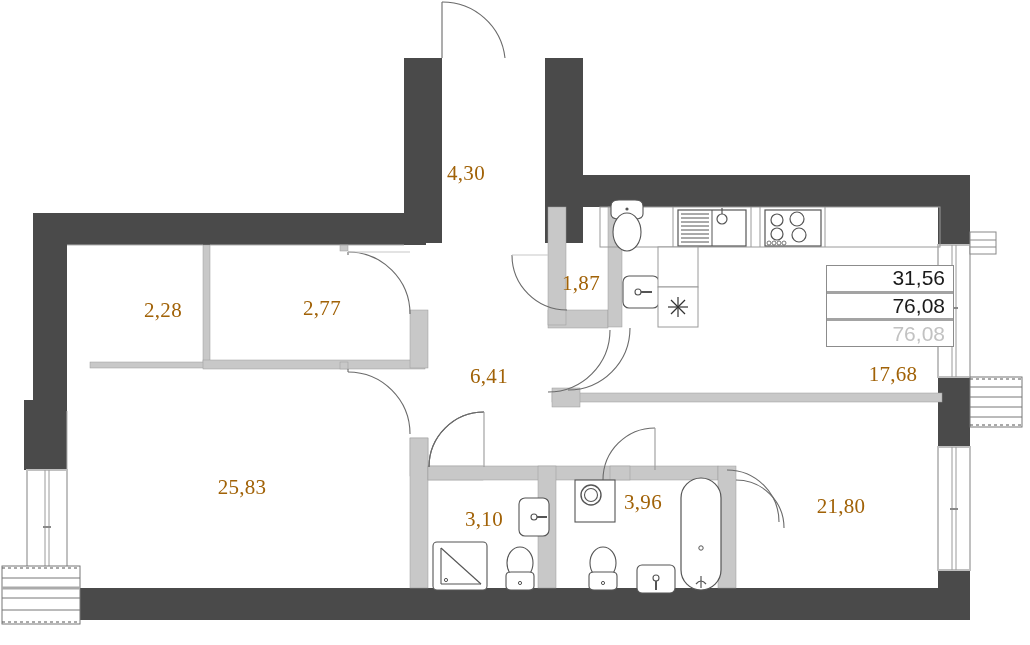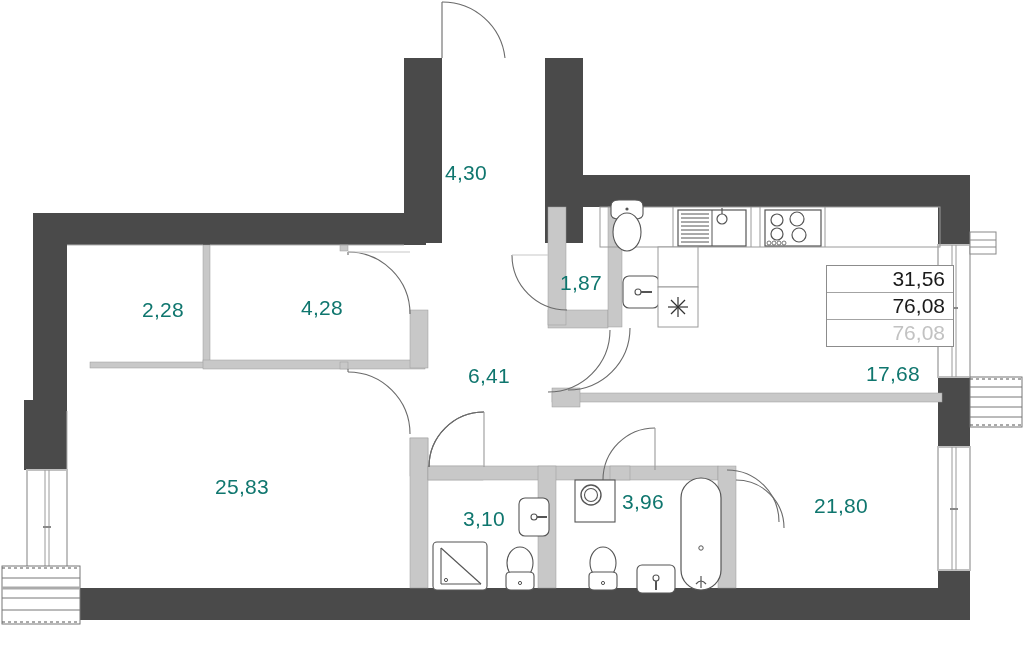--- a/index.html
+++ b/index.html
@@ -1,23 +1,23 @@
 <!DOCTYPE html>
 <html><head>
 <meta charset="utf-8">
 <style>
   html,body{margin:0;padding:0;background:#ffffff;}
   body{font-family:"Liberation Sans", sans-serif;}
   #plan{position:relative;width:1030px;height:645px;background:#ffffff;overflow:hidden;}
   svg{display:block;}
   .area-label{
     position:absolute;
-    font-family:Liberation Sans, sans-serif;
+    font-family:Liberation Serif, serif;
     font-size:21px;
-    color:#0f766e;
+    color:#a16207;
     white-space:nowrap;
     letter-spacing:0.3px;
   }
   .info-box{
     position:absolute;
     border:1px solid #8c8c8c;
     background:#ffffff;
     box-sizing:border-box;
     display:flex;
     flex-direction:row;
@@ -31,21 +31,21 @@
     box-sizing:border-box;
   }
   .info-rows{flex:1;display:flex;flex-direction:column;}
   .info-row{
     flex:1;
     display:flex;align-items:center;justify-content:flex-end;
     padding-right:8px;
     font-size:21px;
     color:#1a1a1a;
     box-sizing:border-box;
-    border-bottom:1px solid #a3a3a3;
+    border-bottom:3px solid #a3a3a3;
   }
   .info-row:last-child{border-bottom:none;}
   .info-row.muted{color:#c2c2c2;}
 </style>
 </head>
 <body>
 
 <div id="plan">
 
   <svg width="1030" height="645" viewBox="0 0 1030 645">
@@ -301,21 +301,21 @@
         <line x1="701" y1="576" x2="701" y2="588" stroke="#555555" stroke-width="1.2"></line>
         <path d="M696 584 q5 -6 10 0" fill="none" stroke="#555555" stroke-width="1.2"></path>
       </g>
     </g>
 
   </svg>
 
   <div class="area-label" style="left:466px;top:173px;transform:translate(-50%,-50%);">4,30</div>
   <div class="area-label" style="left:581px;top:283px;transform:translate(-50%,-50%);">1,87</div>
   <div class="area-label" style="left:163px;top:310px;transform:translate(-50%,-50%);">2,28</div>
-  <div class="area-label" style="left:322px;top:308px;transform:translate(-50%,-50%);">4,28</div>
+  <div class="area-label" style="left:322px;top:308px;transform:translate(-50%,-50%);">2,77</div>
   <div class="area-label" style="left:489px;top:376px;transform:translate(-50%,-50%);">6,41</div>
   <div class="area-label" style="left:893px;top:374px;transform:translate(-50%,-50%);">17,68</div>
   <div class="area-label" style="left:242px;top:487px;transform:translate(-50%,-50%);">25,83</div>
   <div class="area-label" style="left:841px;top:506px;transform:translate(-50%,-50%);">21,80</div>
   <div class="area-label" style="left:484px;top:519px;transform:translate(-50%,-50%);text-align:right;">3,10</div>
   <div class="area-label" style="left:643px;top:502px;transform:translate(-50%,-50%);">3,96</div>
 
   <div class="info-box" style="left:826px;top:265px;width:128px;height:82px;">
     <div class="info-rows">
       <div class="info-row">31,56</div>

